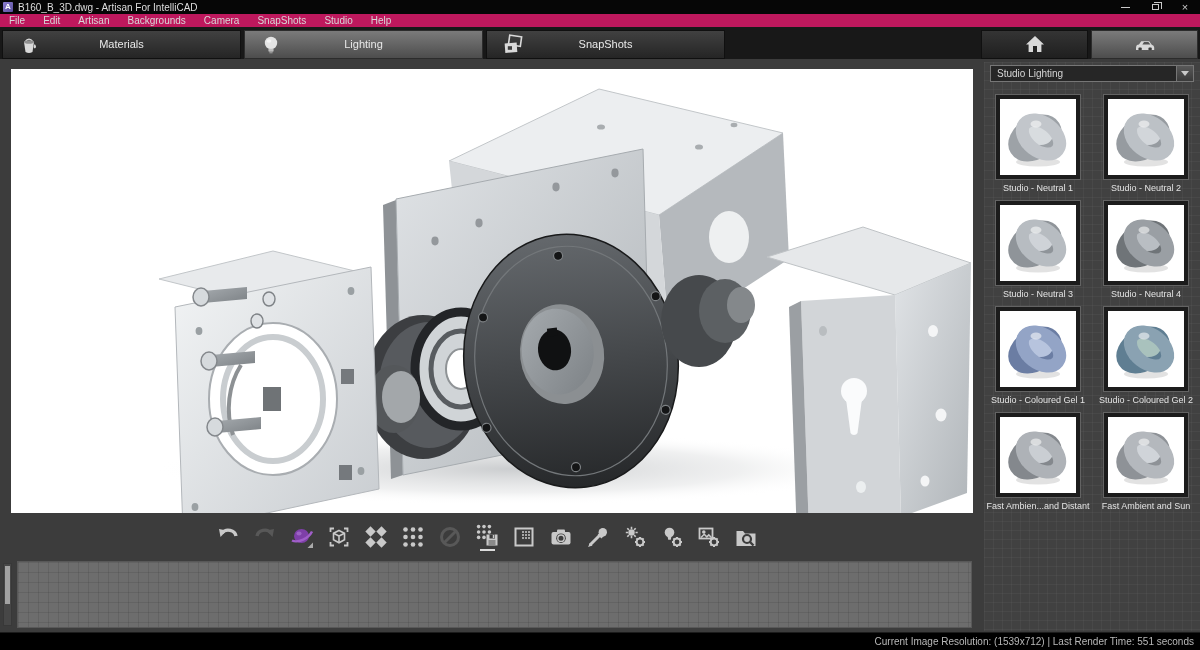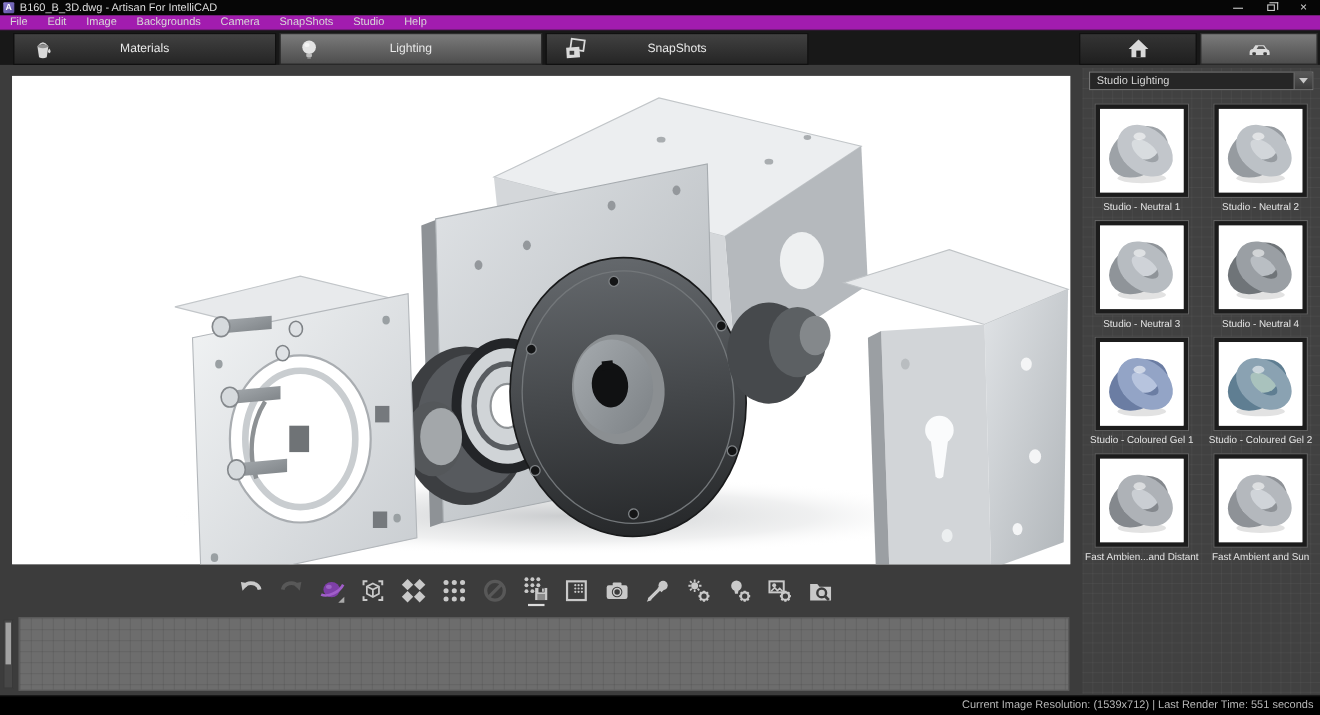--- a/index.html
+++ b/index.html
@@ -15,26 +15,26 @@
     background:linear-gradient(135deg,#8c7fd0,#5a4f9e); color:#fff; font-size:8px; font-weight:bold;
     display:flex; align-items:center; justify-content:center; line-height:1; }
   .win-controls { margin-left:auto; display:flex; height:100%; }
   .win-btn { width:30px; display:flex; align-items:center; justify-content:center; color:#c9c9c9; }
   .glyph-min { width:9px; height:1px; background:#c9c9c9; display:block; }
   .glyph-restore { width:7px; height:6px; border:1px solid #c9c9c9; position:relative; display:block; }
   .glyph-restore::before { content:""; position:absolute; left:1px; top:-3px; width:7px; height:6px;
     border:1px solid #c9c9c9; border-bottom:none; border-left:none; }
   .glyph-close { font-size:11px; line-height:1; }
   
-  .menubar { position:absolute; left:0; top:14px; width:1200px; height:14px; background:#a21caf;
+  .menubar { position:absolute; left:0; top:14px; width:1200px; height:14px; background:#be185d;
     border-bottom:1px solid #191919; display:flex; align-items:center; font-size:10px; color:#d8d8d8; }
   .menu-item { padding:0 9px; }
   
   .tabbar { position:absolute; left:0; top:28px; width:1200px; height:31px; background:#181818;
-    display:flex; align-items:center; gap:3px; padding:1px 2px 0 12px; }
+    display:flex; align-items:center; gap:3px; padding:1px 2px 0 2px; }
   .tab { position:relative; width:239px; height:29px; border:1px solid #101010;
     background:linear-gradient(#414141,#252525); color:#e9e9e9; font-size:11px;
     display:flex; align-items:center; justify-content:center; }
   .tab.selected { background:linear-gradient(#7b7b7b,#4d4d4d); border-color:#2c2c2c; }
   .ticon { position:absolute; left:14px; top:2px; width:24px; height:24px; }
   .quick { width:107px; height:29px; border:1px solid #101010; background:linear-gradient(#343434,#1f1f1f);
     display:flex; align-items:center; justify-content:center; }
   .quick.selected { background:linear-gradient(#7b7b7b,#4d4d4d); border-color:#2c2c2c; }
   .spacer { flex:1; }
   
@@ -92,21 +92,21 @@
     <span class="win-btn">
         <span class="glyph-restore"></span>
       </span>
     <span class="win-btn glyph-close">×</span>
   </span>
 </div>
 
 <div class="menubar">
     <span class="menu-item">File</span>
     <span class="menu-item">Edit</span>
-    <span class="menu-item">Image</span>
+    <span class="menu-item">Artisan</span>
     <span class="menu-item">Backgrounds</span>
     <span class="menu-item">Camera</span>
     <span class="menu-item">SnapShots</span>
     <span class="menu-item">Studio</span>
     <span class="menu-item">Help</span>
   </div>
 
 <div class="tabbar">
   <div class="tab">
     <svg class="ticon" width="24" height="24" viewBox="0 0 24 24">

